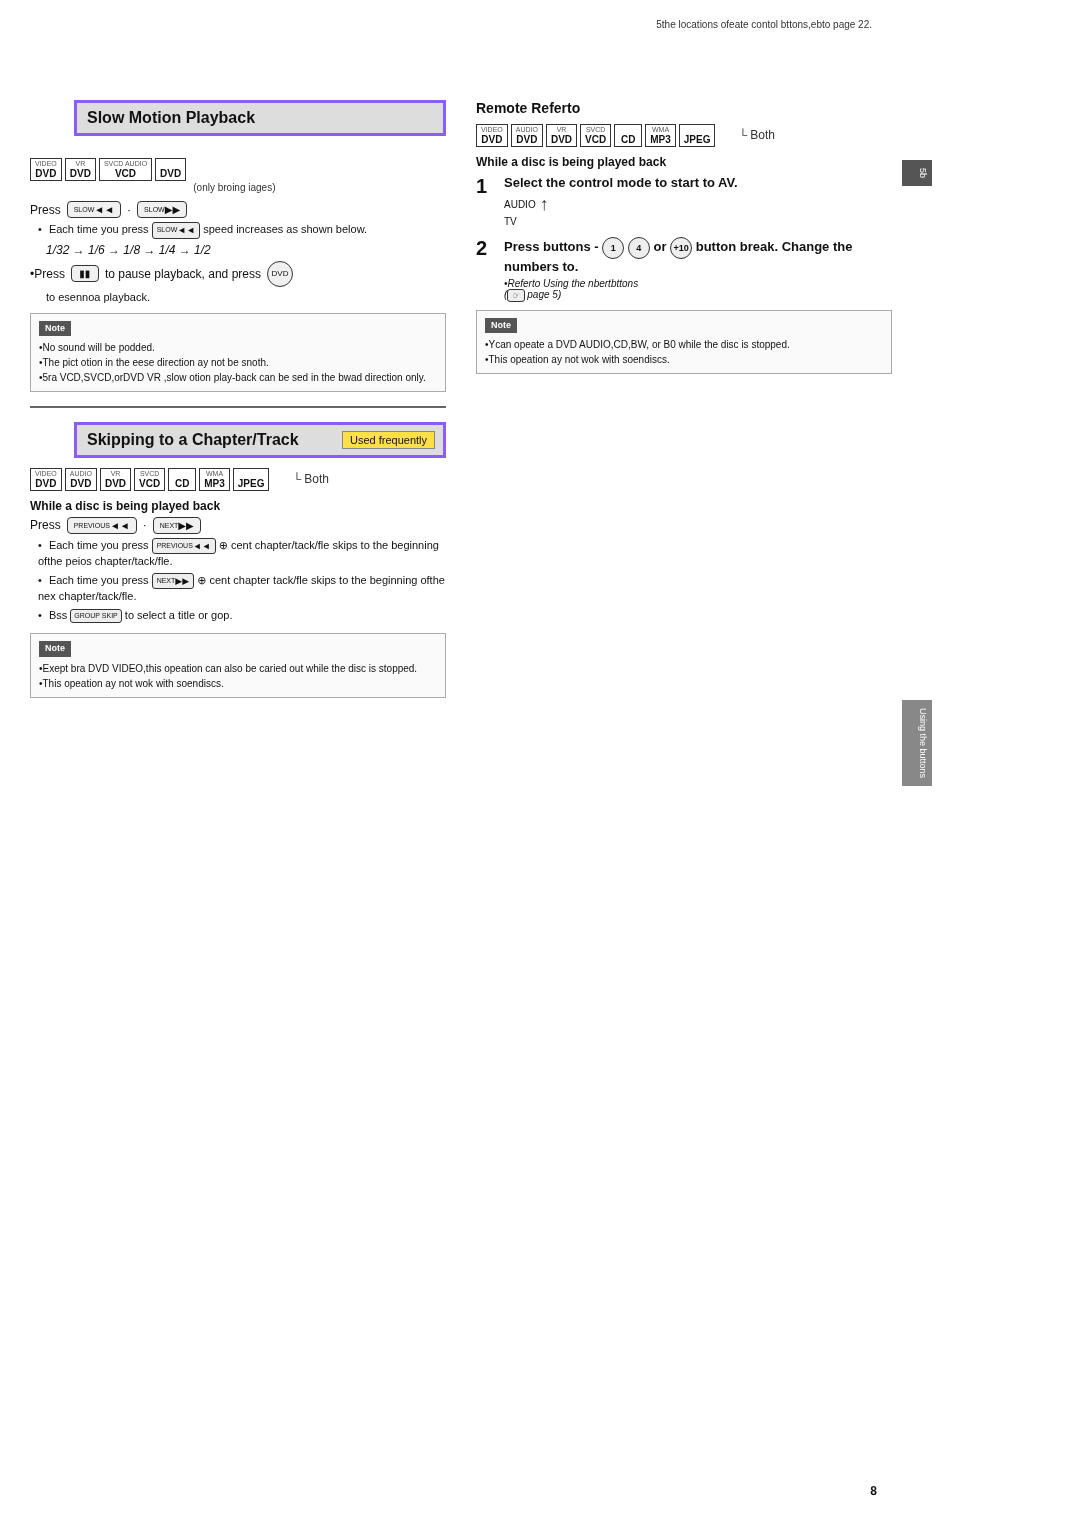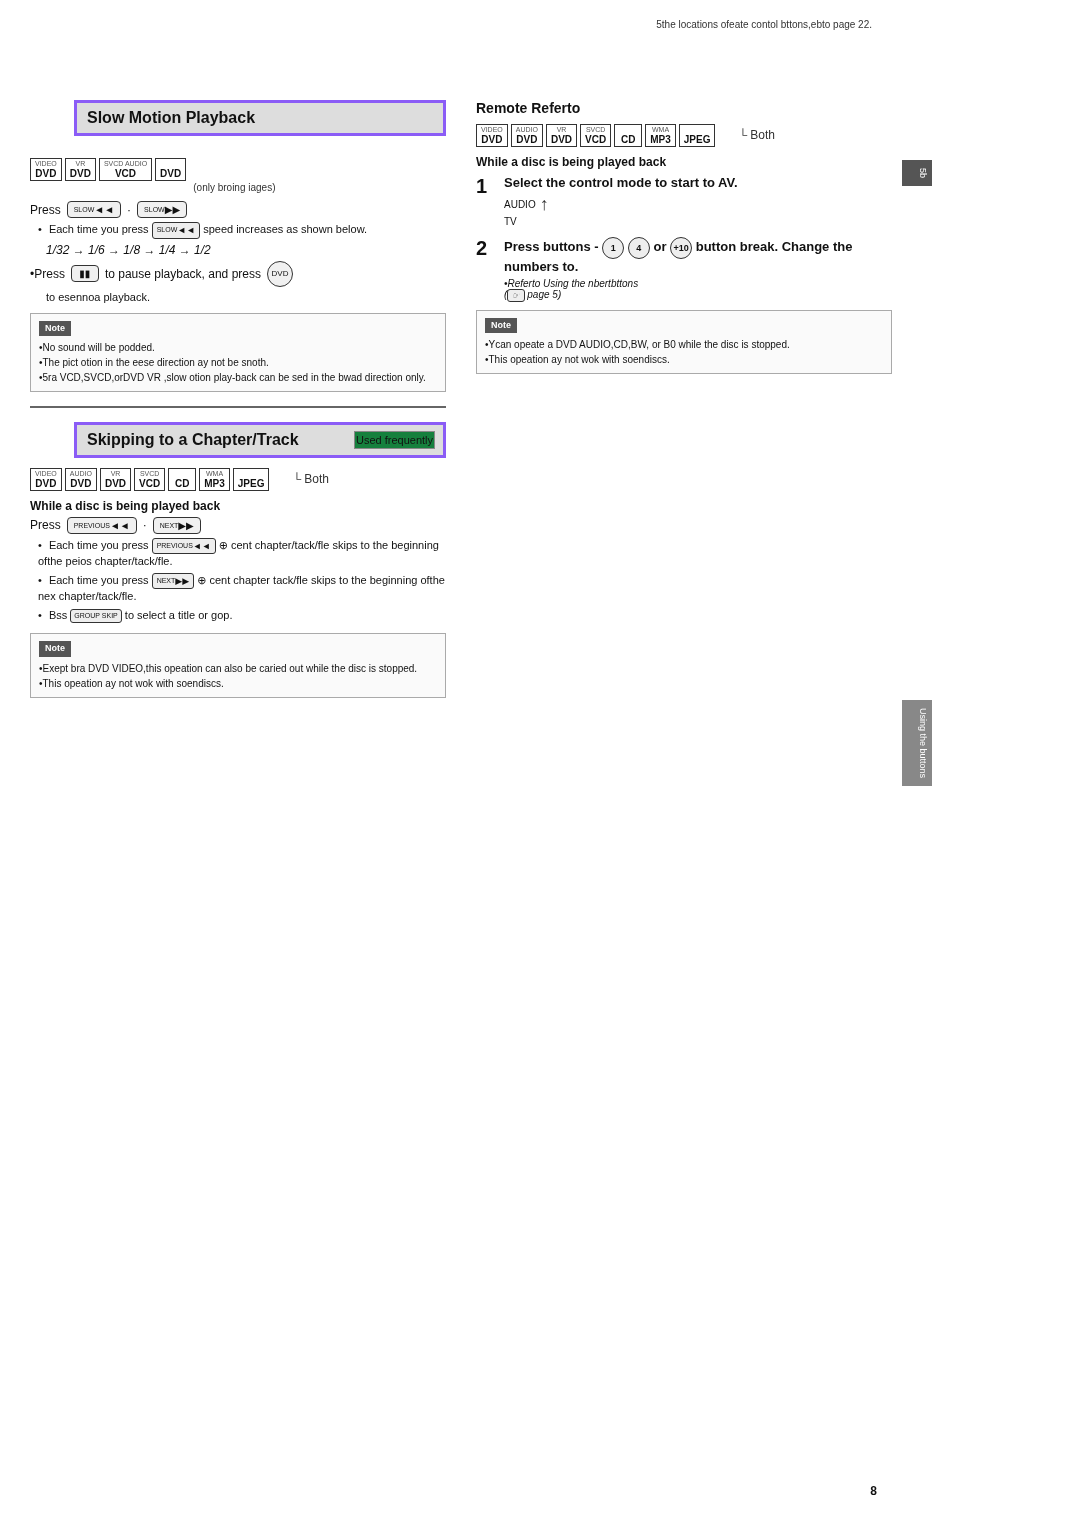--- a/index.html
+++ b/index.html
@@ -94,22 +94,22 @@
     }
 
     .section-header .used-frequently {
       position: absolute;
       right: 8px;
       top: 50%;
       transform: translateY(-50%);
       font-size: 11px;
       font-weight: normal;
       border: 1px solid #888;
-      padding: 2px 1px;
-      background: #15803d;
+      padding: 2px 7px;
+      background: #fde047;
     }
 
     
     .disc-badges {
       display: flex;
       flex-wrap: wrap;
       gap: 3px;
       margin-bottom: 8px;
       align-items: center;
     }

